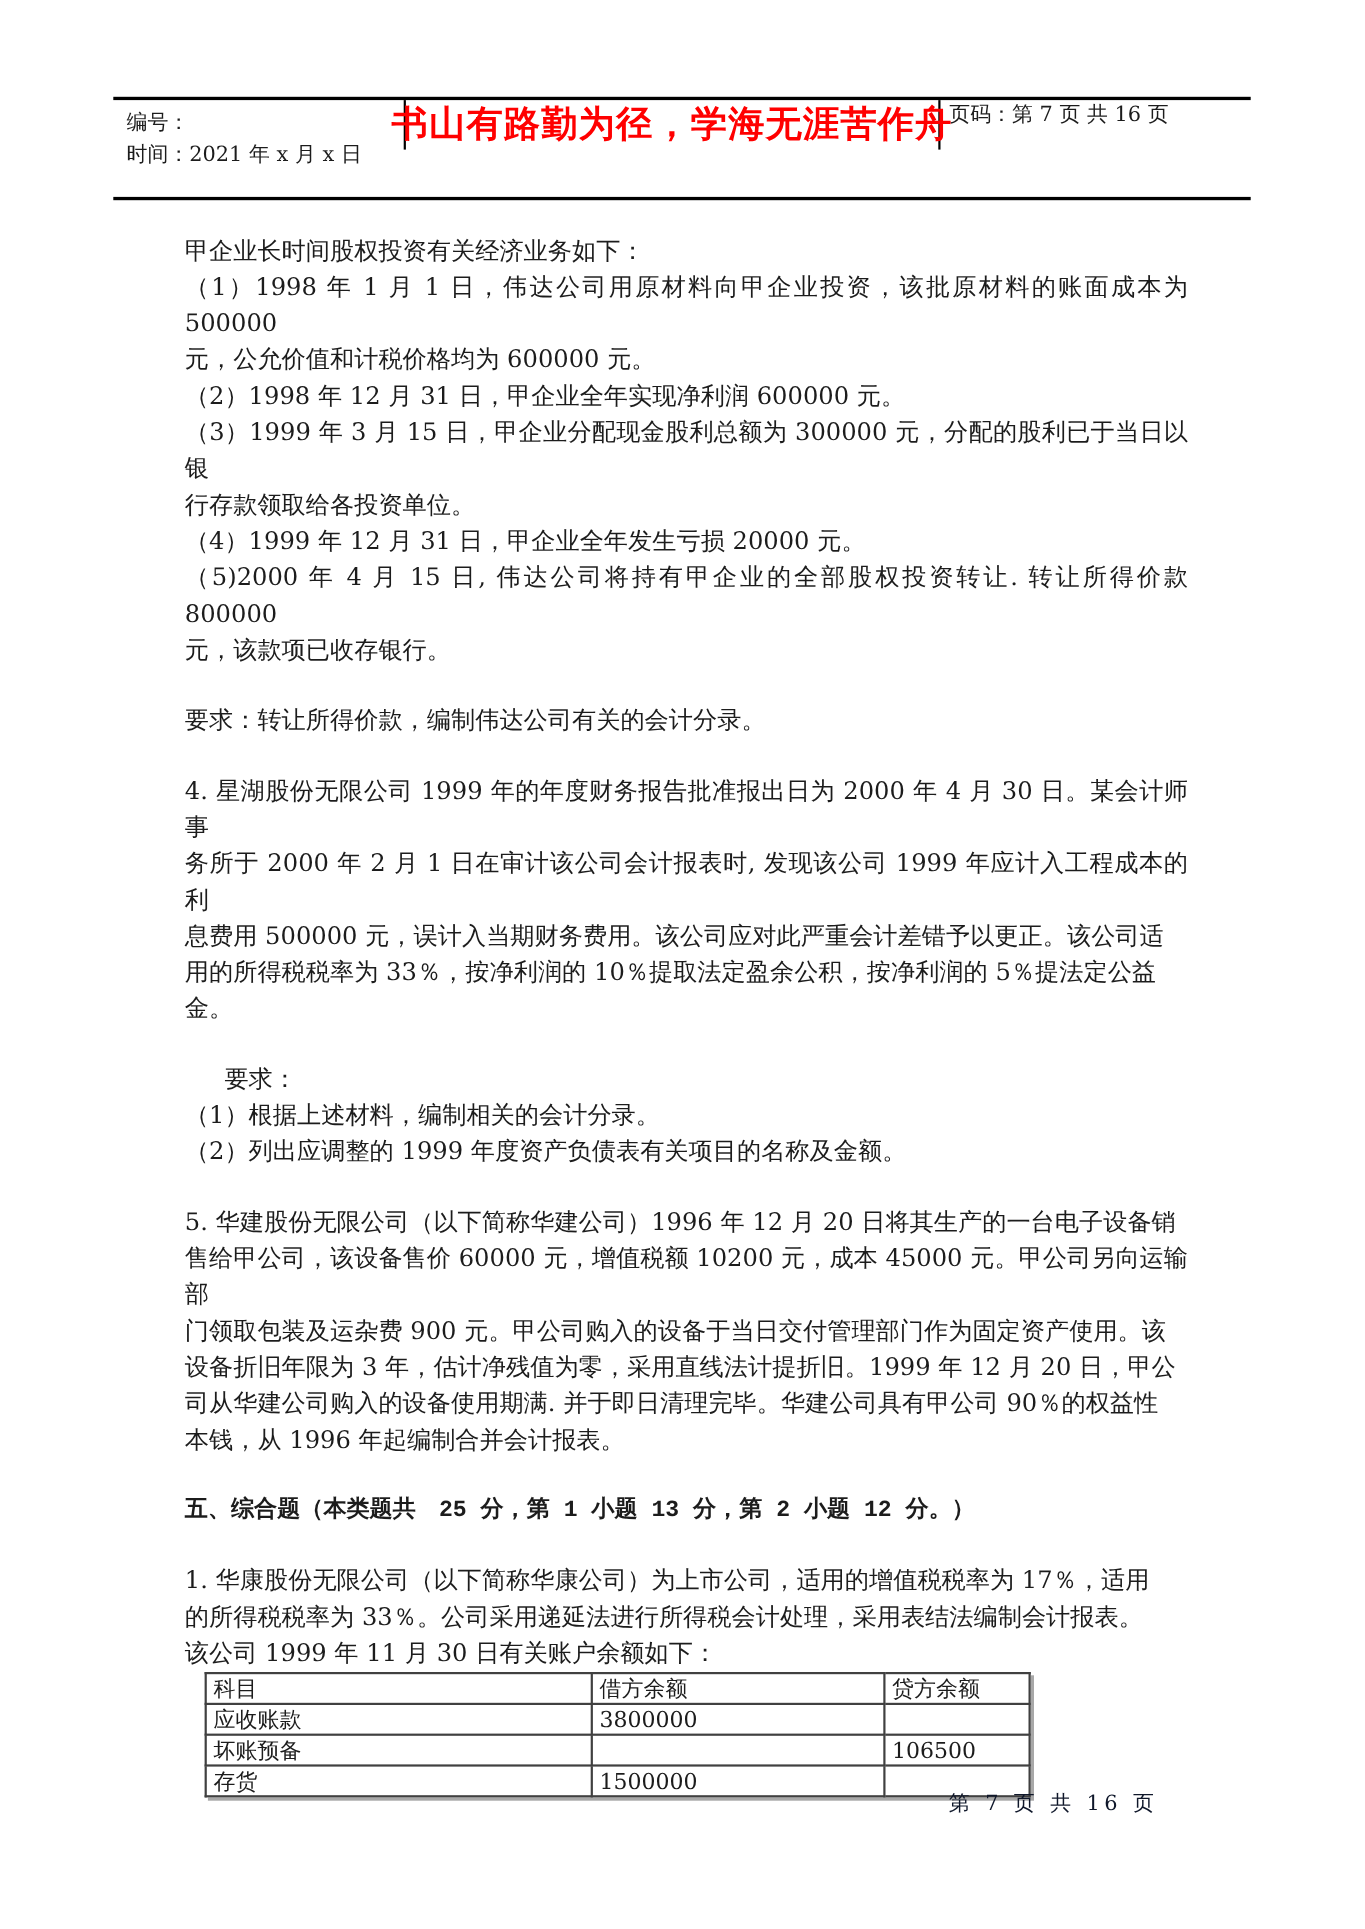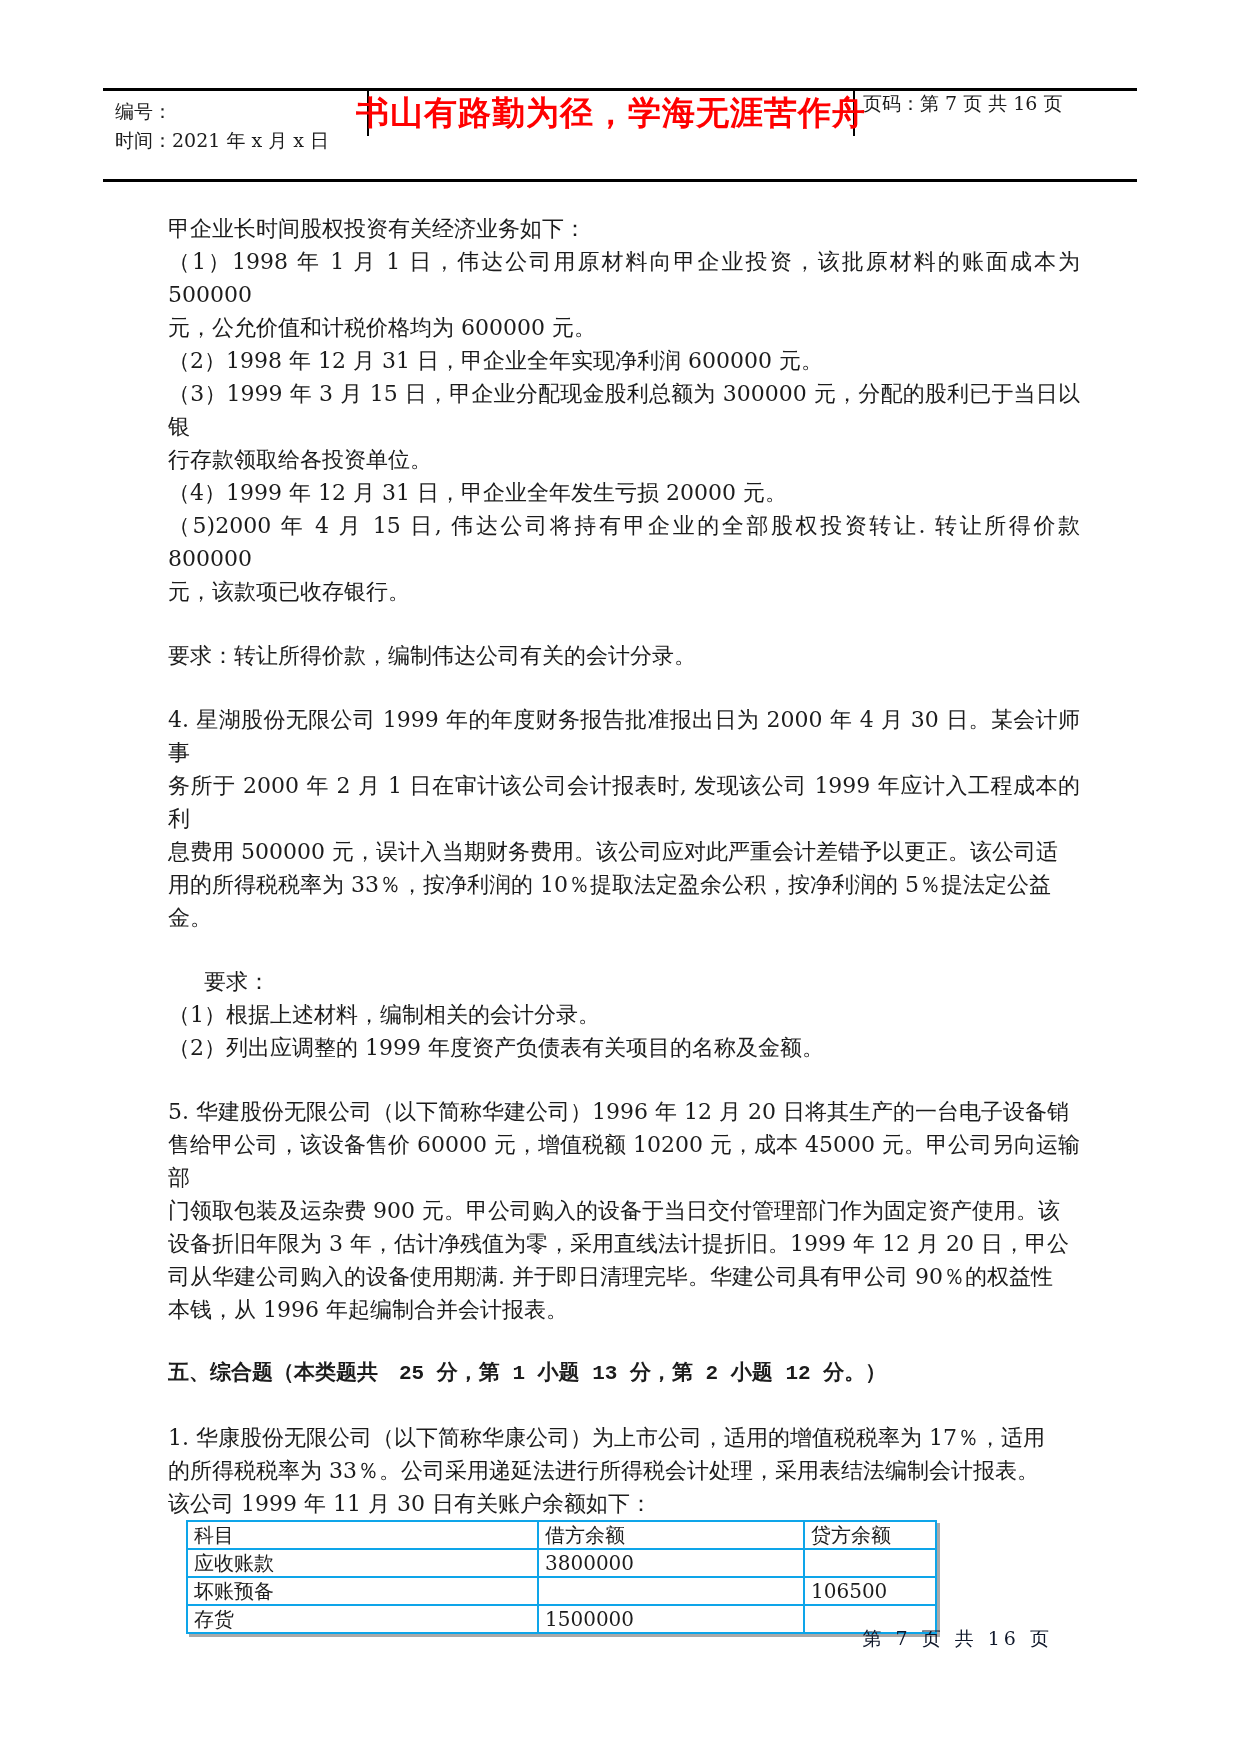--- a/index.html
+++ b/index.html
@@ -84,21 +84,21 @@
 
   
   table.balance {
     border-collapse: collapse;
     margin-left: 18px;
     table-layout: fixed;
     box-shadow: 3px 3px 0 #a8a8a8;
     background: #fff;
   }
   table.balance td {
-    border: 2px solid #0ea5e9;
+    border: 2px solid #404040;
     box-sizing: border-box;
     height: 19px;
     padding: 0 6px;
     font-size: 20px;
     line-height: 26px;
     vertical-align: middle;
     text-align: left;
     white-space: nowrap;
     overflow: hidden;
   }

